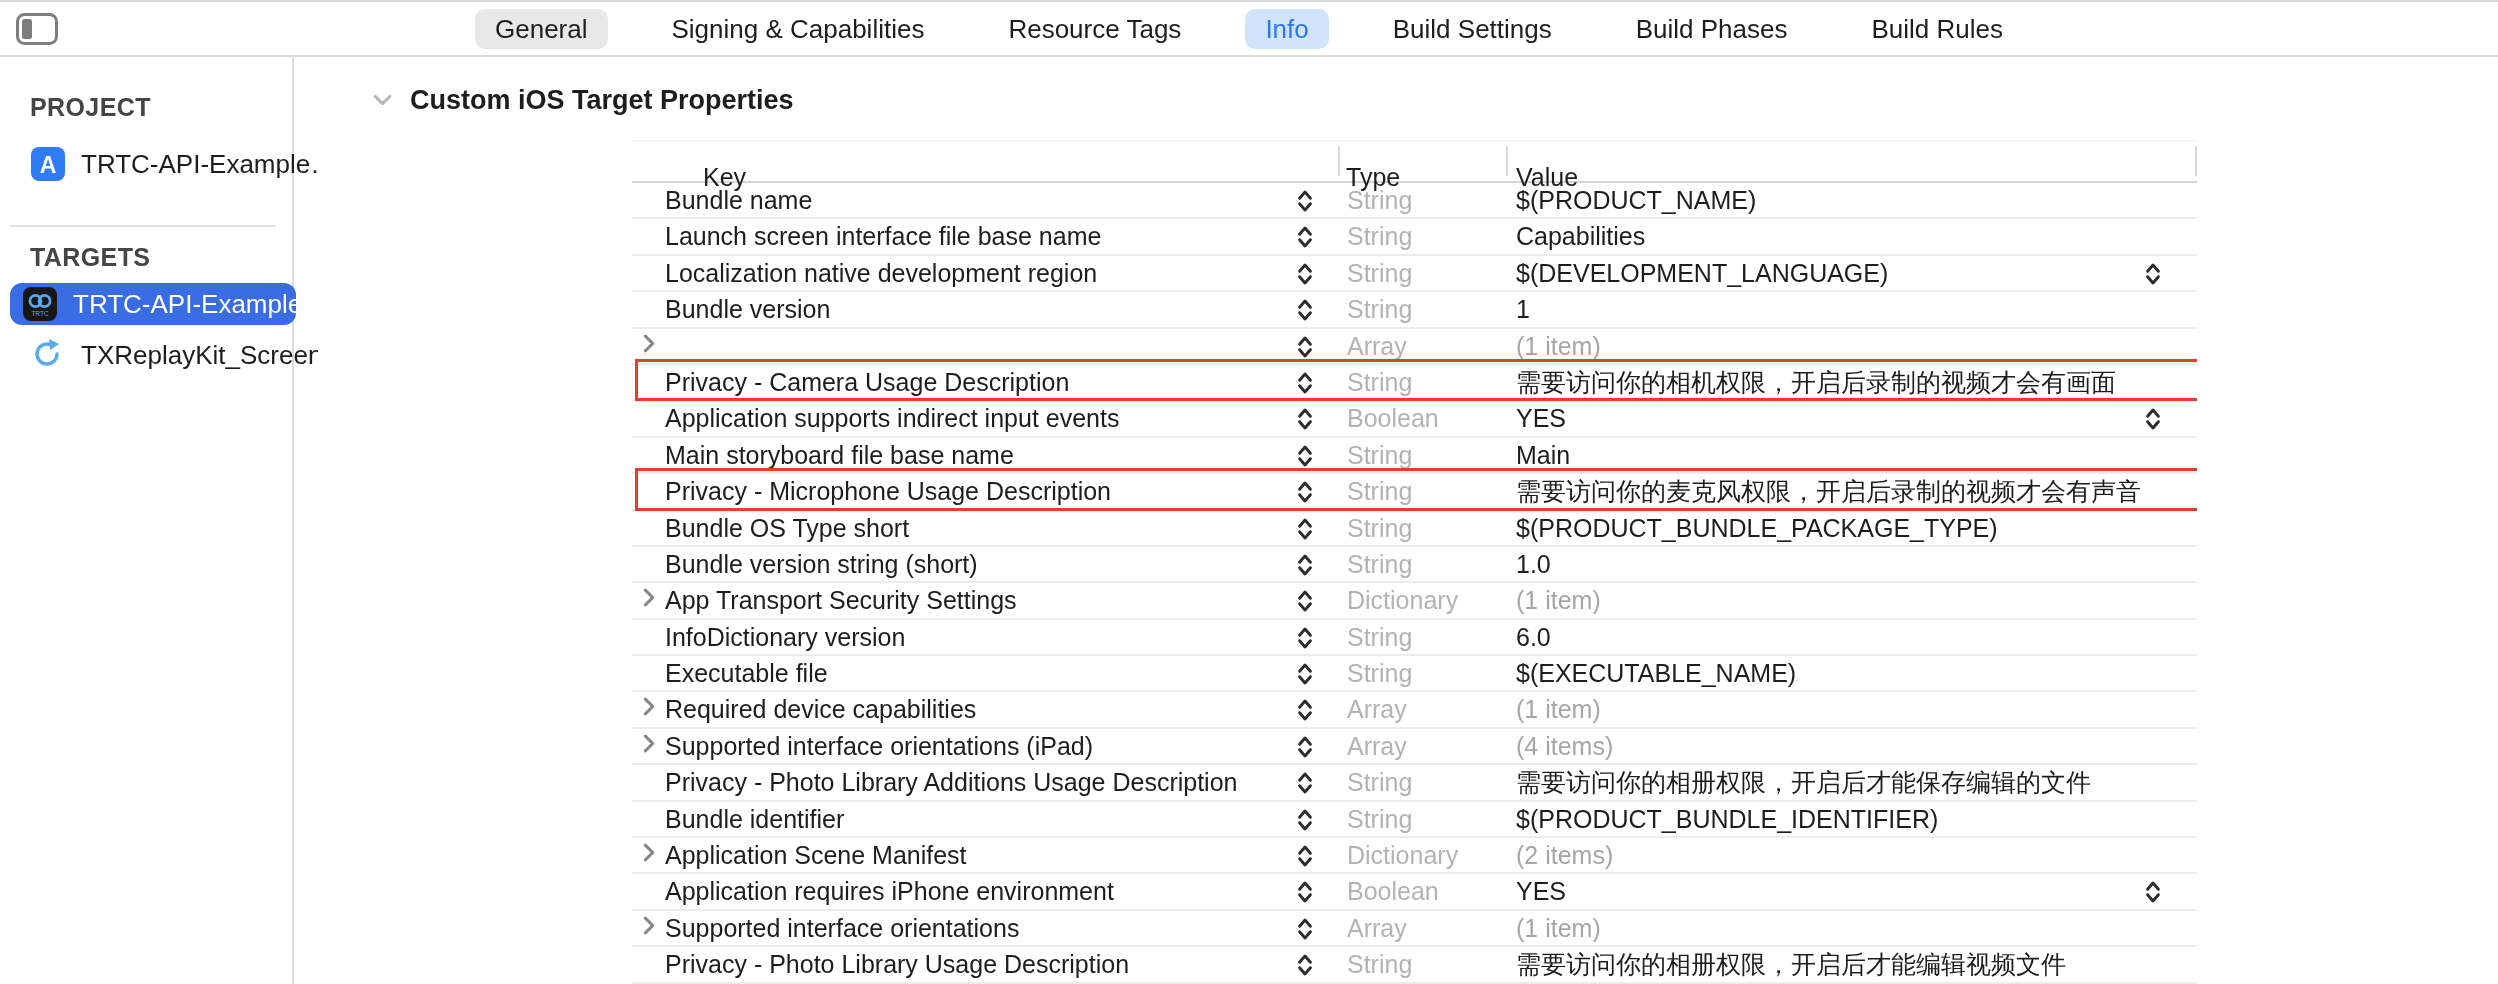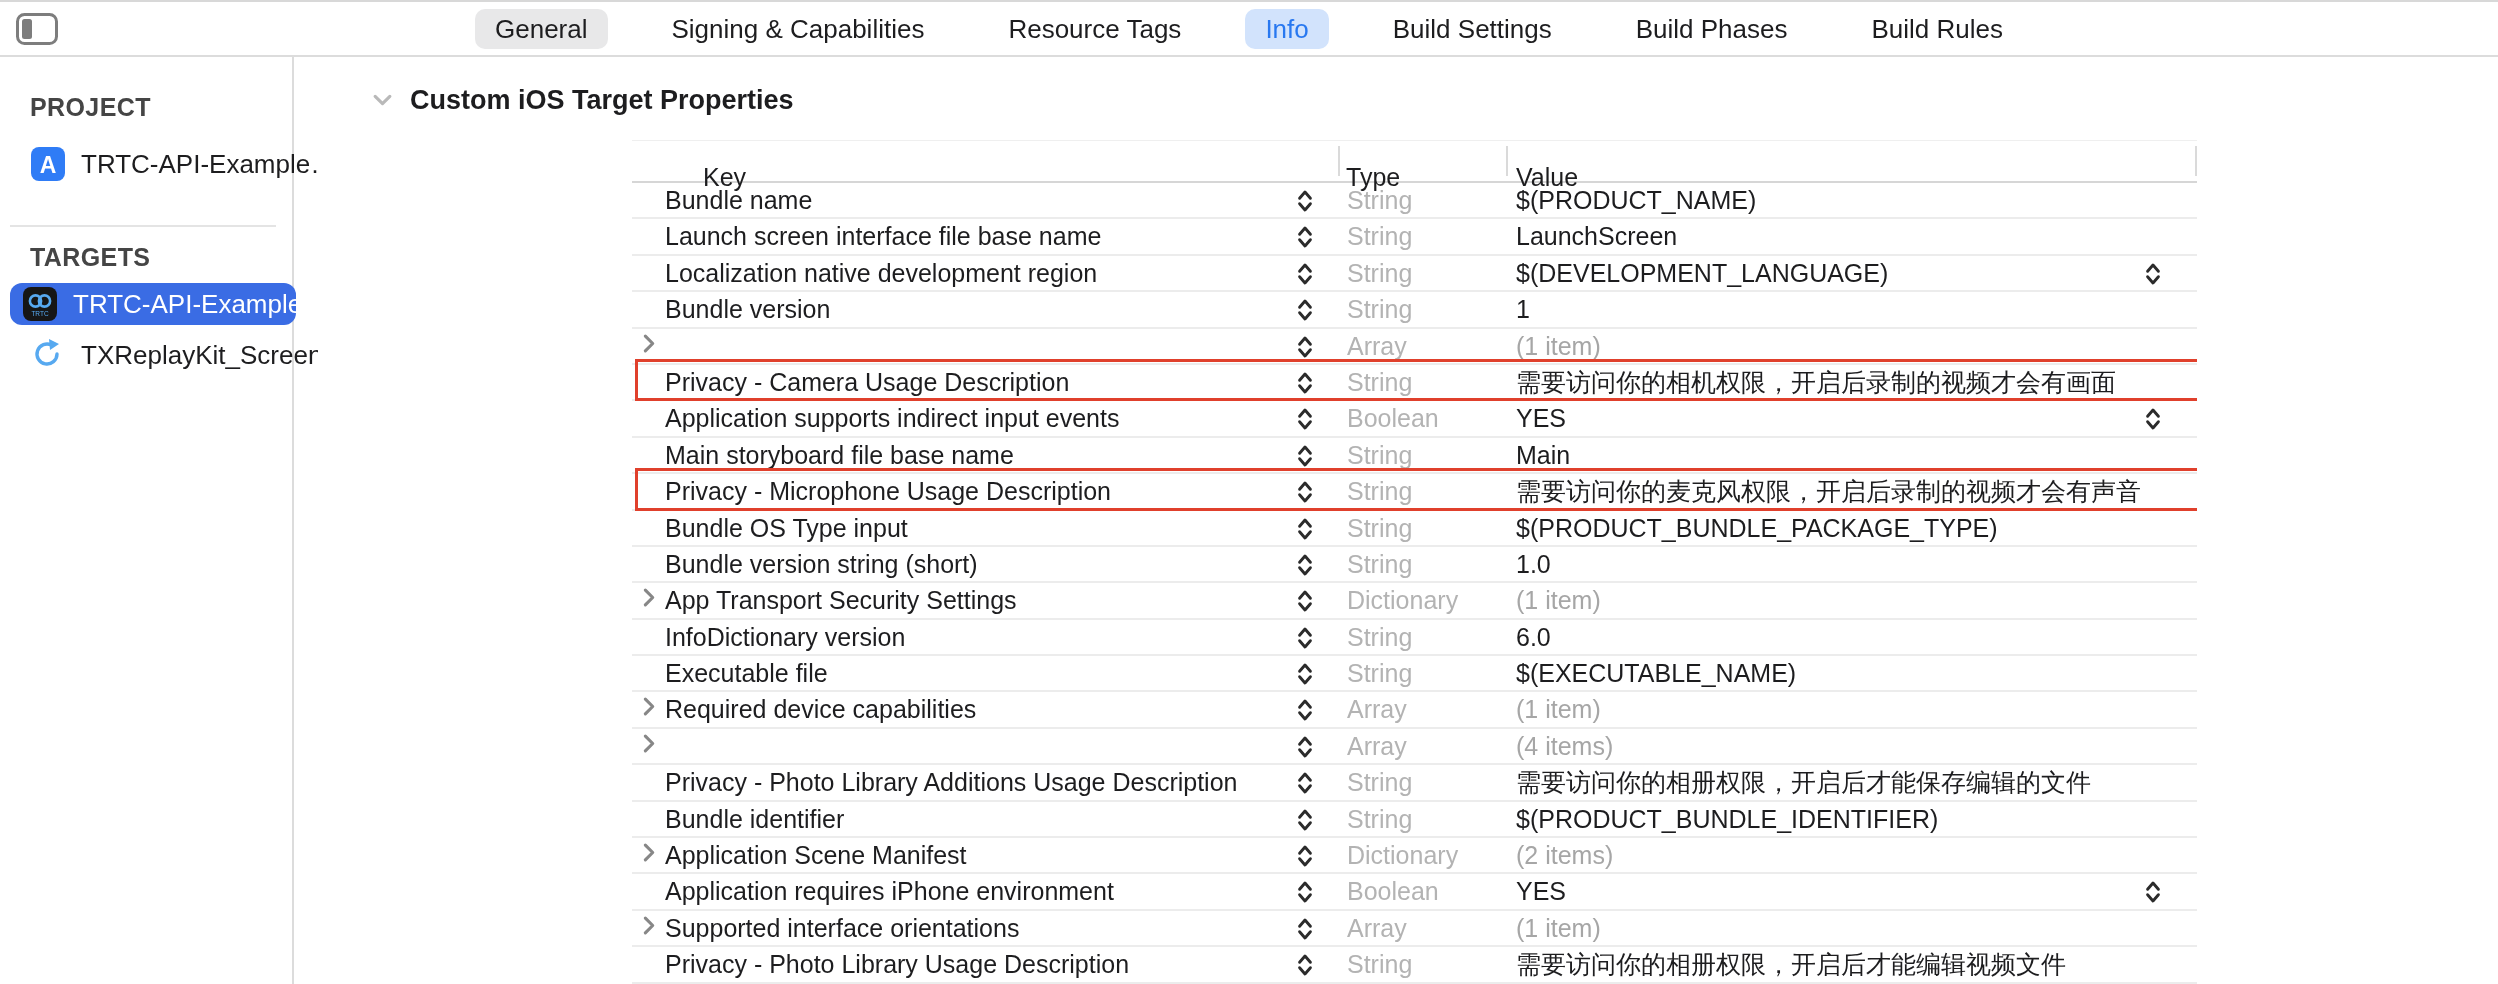--- a/index.html
+++ b/index.html
@@ -135,21 +135,21 @@
             <span class="type">String</span>
             <span class="value">$(PRODUCT_NAME)</span>
           </div>
           <div class="row">
             <span class="key">Launch screen interface file base name</span>
             <span class="stepper"><svg width="18" height="28" viewBox="0 0 20 30">
                 <path d="M4 12 L10 5 L16 12" fill="none" stroke="#2b2b2b" stroke-width="3.2" stroke-linecap="round" stroke-linejoin="round"></path>
                 <path d="M4 18 L10 25 L16 18" fill="none" stroke="#2b2b2b" stroke-width="3.2" stroke-linecap="round" stroke-linejoin="round"></path>
               </svg></span>
             <span class="type">String</span>
-            <span class="value">LaunchScreen</span>
+            <span class="value">Capabilities</span>
           </div>
           <div class="row">
             <span class="key">Localization native development region</span>
             <span class="stepper"><svg width="18" height="28" viewBox="0 0 20 30">
                 <path d="M4 12 L10 5 L16 12" fill="none" stroke="#2b2b2b" stroke-width="3.2" stroke-linecap="round" stroke-linejoin="round"></path>
                 <path d="M4 18 L10 25 L16 18" fill="none" stroke="#2b2b2b" stroke-width="3.2" stroke-linecap="round" stroke-linejoin="round"></path>
               </svg></span>
             <span class="type">String</span>
             <span class="value">$(DEVELOPMENT_LANGUAGE)</span>
             <span class="rstep"><svg width="18" height="28" viewBox="0 0 20 30">
@@ -213,21 +213,21 @@
             <span class="key">Privacy - Microphone Usage Description</span>
             <span class="stepper"><svg width="18" height="28" viewBox="0 0 20 30">
                 <path d="M4 12 L10 5 L16 12" fill="none" stroke="#2b2b2b" stroke-width="3.2" stroke-linecap="round" stroke-linejoin="round"></path>
                 <path d="M4 18 L10 25 L16 18" fill="none" stroke="#2b2b2b" stroke-width="3.2" stroke-linecap="round" stroke-linejoin="round"></path>
               </svg></span>
             <span class="type">String</span>
             <span class="value">需要访问你的麦克风权限，开启后录制的视频才会有声音</span>
             <div class="redbox"></div>
           </div>
           <div class="row">
-            <span class="key">Bundle OS Type input</span>
+            <span class="key">Bundle OS Type short</span>
             <span class="stepper"><svg width="18" height="28" viewBox="0 0 20 30">
                 <path d="M4 12 L10 5 L16 12" fill="none" stroke="#2b2b2b" stroke-width="3.2" stroke-linecap="round" stroke-linejoin="round"></path>
                 <path d="M4 18 L10 25 L16 18" fill="none" stroke="#2b2b2b" stroke-width="3.2" stroke-linecap="round" stroke-linejoin="round"></path>
               </svg></span>
             <span class="type">String</span>
             <span class="value">$(PRODUCT_BUNDLE_PACKAGE_TYPE)</span>
           </div>
           <div class="row">
             <span class="key">Bundle version string (short)</span>
             <span class="stepper"><svg width="18" height="28" viewBox="0 0 20 30">
@@ -276,20 +276,21 @@
                 <path d="M4 12 L10 5 L16 12" fill="none" stroke="#2b2b2b" stroke-width="3.2" stroke-linecap="round" stroke-linejoin="round"></path>
                 <path d="M4 18 L10 25 L16 18" fill="none" stroke="#2b2b2b" stroke-width="3.2" stroke-linecap="round" stroke-linejoin="round"></path>
               </svg></span>
             <span class="type">Array</span>
             <span class="value muted">(1 item)</span>
           </div>
           <div class="row">
             <span class="disc"><svg width="13" height="21" viewBox="0 0 12 20">
                 <path d="M3 3 L10 10 L3 17" fill="none" stroke="#878787" stroke-width="3" stroke-linecap="round" stroke-linejoin="round"></path>
               </svg></span>
+            <span class="key">Supported interface orientations (iPad)</span>
             <span class="stepper"><svg width="18" height="28" viewBox="0 0 20 30">
                 <path d="M4 12 L10 5 L16 12" fill="none" stroke="#2b2b2b" stroke-width="3.2" stroke-linecap="round" stroke-linejoin="round"></path>
                 <path d="M4 18 L10 25 L16 18" fill="none" stroke="#2b2b2b" stroke-width="3.2" stroke-linecap="round" stroke-linejoin="round"></path>
               </svg></span>
             <span class="type">Array</span>
             <span class="value muted">(4 items)</span>
           </div>
           <div class="row">
             <span class="key">Privacy - Photo Library Additions Usage Description</span>
             <span class="stepper"><svg width="18" height="28" viewBox="0 0 20 30">

